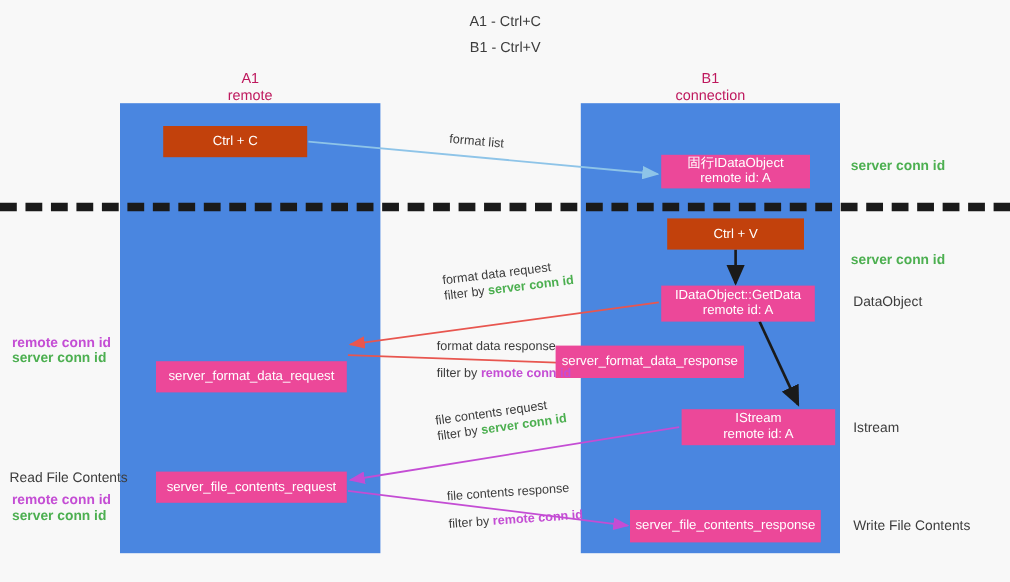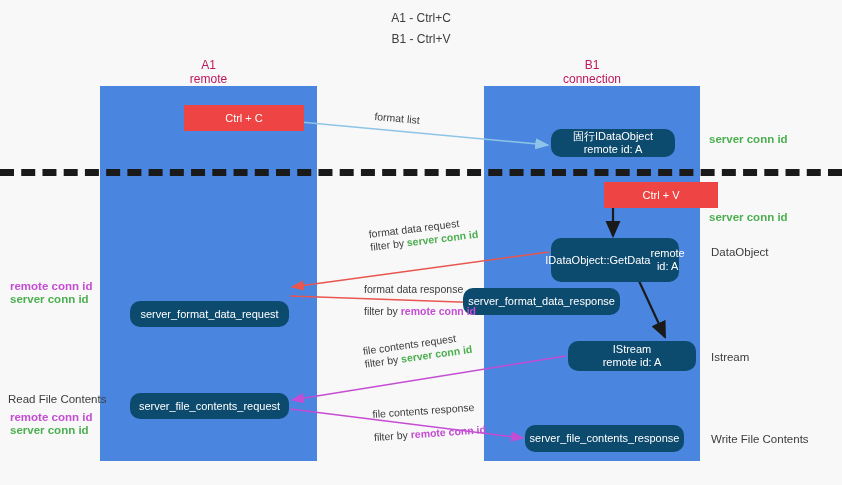--- a/index.html
+++ b/index.html
@@ -29,22 +29,22 @@
   .node{
     position:absolute;
     box-sizing:border-box;
     display:flex;align-items:center;justify-content:center;
     text-align:center;
     color:#ffffff;
     font-size:11px;
     line-height:13px;
     padding:2px 4px;
   }
-  .node.green{background:#ef4444;margin-left:48px;}
-  .node.orange{background:#0c4a6e;border-radius:10px;}
+  .node.green{background:#c2410c;}
+  .node.orange{background:#ec4899;}
   .node .l2{display:block;}
 
   .side-label{
     position:absolute;font-size:11.5px;line-height:14px;color:#3c3c3c;white-space:nowrap;
   }
   .green-txt{color:#4caf50;font-weight:bold;}
   .purple-txt{color:#c44dd4;font-weight:bold;}
 
   .edge-label{
     position:absolute;font-size:10.5px;line-height:13px;color:#3c3c3c;white-space:nowrap;
@@ -116,21 +116,21 @@
 
   <div class="node orange" style="left:551px;top:129px;width:124px;height:28px;flex-direction:column;">
     <span>固行IDataObject</span>
     <span class="l2">remote id: A</span>
   </div>
 
   <div class="node green" style="left:556px;top:182px;width:114px;height:26px;">
     <span>Ctrl + V</span>
   </div>
 
-  <div class="node orange" style="left:551px;top:238px;width:128px;height:44px;flex-direction:row;">
+  <div class="node orange" style="left:551px;top:238px;width:128px;height:30px;flex-direction:column;">
     <span>IDataObject::GetData</span>
     <span class="l2">remote id: A</span>
   </div>
 
   <div class="node orange" style="left:130px;top:275px;width:159px;height:26px;margin-top:26px;">
     <span>server_format_data_request</span>
   </div>
 
   <div class="node orange" style="left:463px;top:288px;width:157px;height:27px;">
     <span>server_format_data_response</span>

